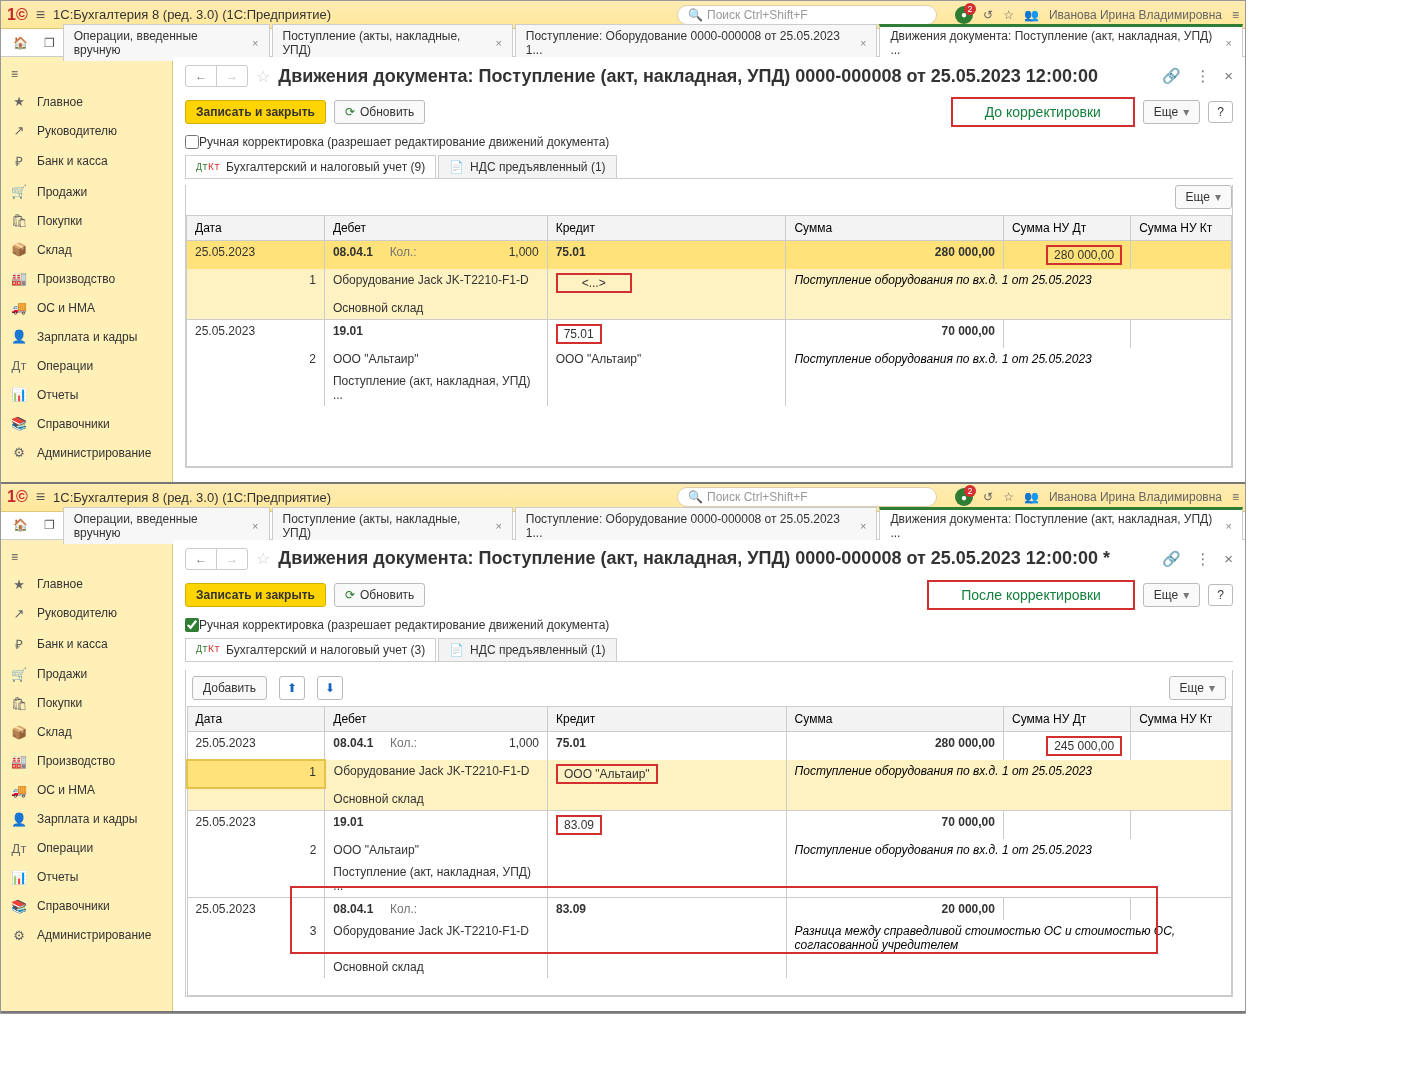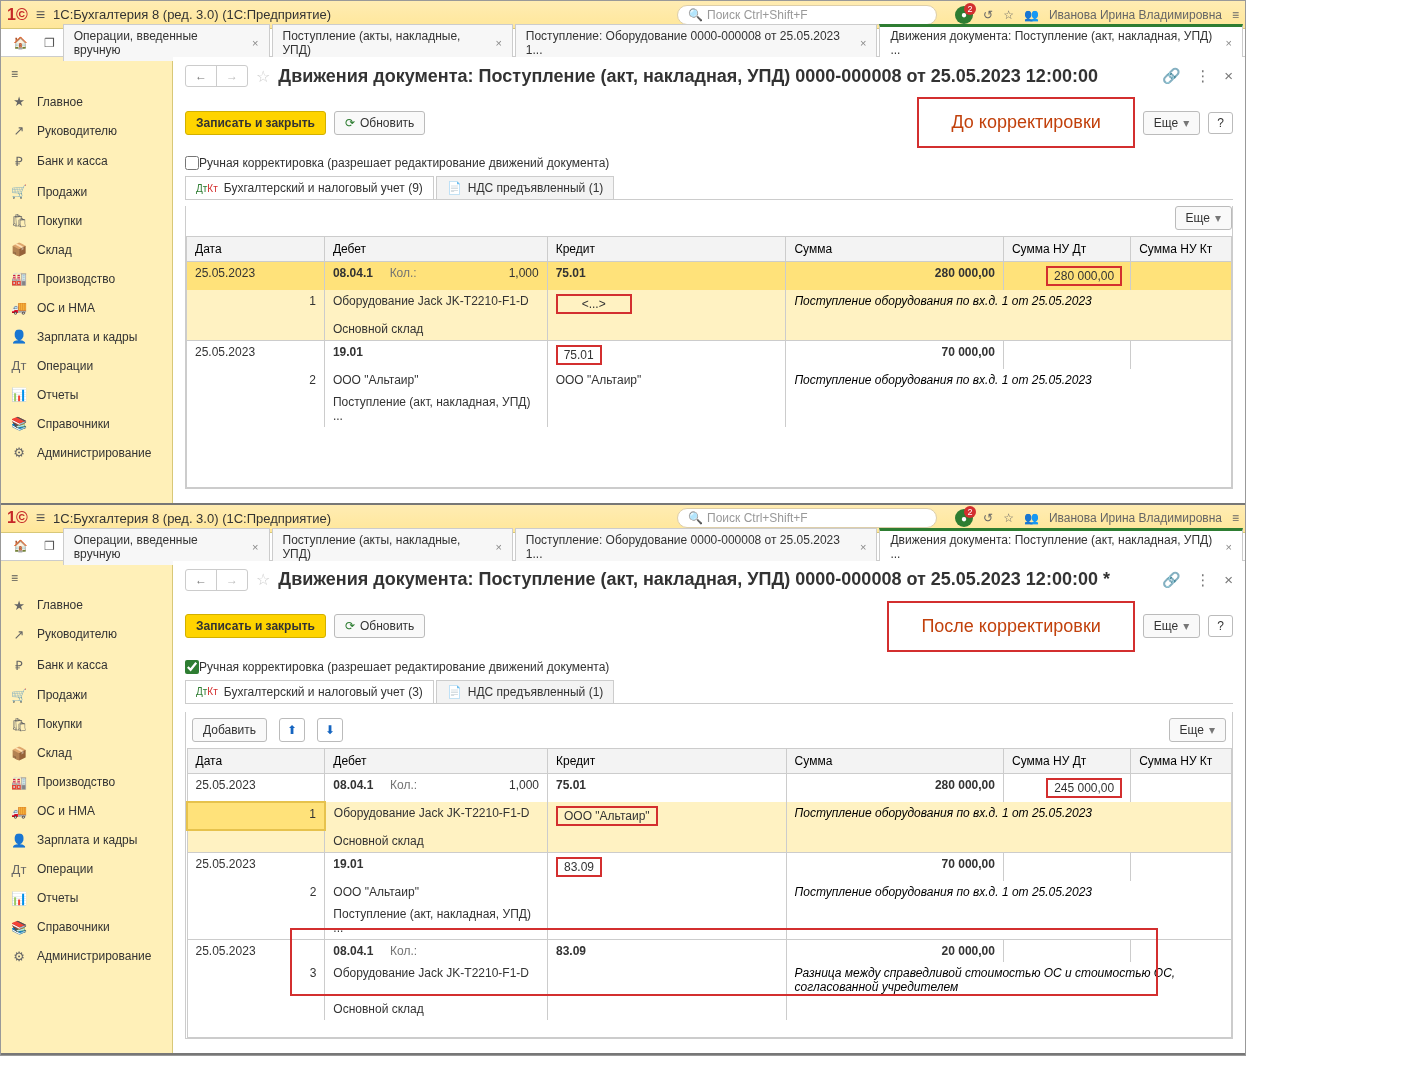--- a/index.html
+++ b/index.html
@@ -32,31 +32,31 @@
   .navarrows span:last-child{border-right:none;color:#bbb;}
   .title-row{display:flex;align-items:center;gap:8px;margin-bottom:10px;}
   .star{color:#ccc;font-size:16px;}
   .doc-title{font-size:18px;font-weight:bold;color:#333;}
   .title-icons{margin-left:auto;display:flex;gap:14px;color:#777;font-size:15px;}
 
   .action-row{display:flex;align-items:center;gap:8px;margin-bottom:8px;}
   .btn{border:1px solid #bbb;border-radius:3px;padding:4px 10px;background:#f9f9f9;cursor:pointer;display:inline-flex;align-items:center;gap:5px;}
   .btn.primary{background:#FFD400;border-color:#d2b000;font-weight:bold;}
   .btn.more::after{content:" ▾";color:#777;}
-  .callout{border:2px solid #d32f2f;padding:13px 32px;color:#c2410c;font-size:18px;margin-left:auto;white-space:nowrap;}
+  .callout{border:2px solid #d32f2f;padding:5px 32px;color:#15803d;font-size:14px;margin-left:auto;white-space:nowrap;}
   .qmark{border:1px solid #bbb;border-radius:3px;padding:3px 8px;}
 
   .chk{display:flex;align-items:center;gap:0;margin:4px 0 6px 0;}
   .chk input{width:14px;height:14px;}
   .chk.checked input{accent-color:#2e7d32;}
 
   .inner-tabs{display:flex;border-bottom:1px solid #ccc;margin-top:2px;}
   .inner-tabs .itab{border:1px solid #ccc;border-bottom:none;padding:4px 10px;background:#f3f3f3;display:flex;align-items:center;gap:6px;font-size:12px;margin-right:2px;}
   .inner-tabs .itab.active{background:#fff;}
-  .dtkt-ic{font-size:10px;color:#2e7d32;position:relative;}
+  .dtkt-ic{font-size:10px;color:#2e7d32;position:relative;font-family:Liberation Mono, monospace;}
   .dtkt-ic .kt{color:#d32f2f;}
 
   .toolbar2{display:flex;gap:12px;margin:8px 0 6px 0;}
   .arrowbtn{border:1px solid #bbb;border-radius:3px;width:26px;height:24px;display:inline-flex;align-items:center;justify-content:center;}
   .arrowbtn.up{color:#1565c0;}.arrowbtn.down{color:#1565c0;}
 
   table.grid{width:100%;border:1px solid #ccc;border-collapse:collapse;}
   table.grid th{background:#f3f3f3;border:1px solid #ccc;text-align:left;padding:5px 8px;font-weight:normal;color:#000;}
   table.grid td{border-left:1px solid #ccc;border-right:1px solid #ccc;padding:4px 8px;vertical-align:top;}
   .row-sep td{border-top:1px solid #ccc;}

